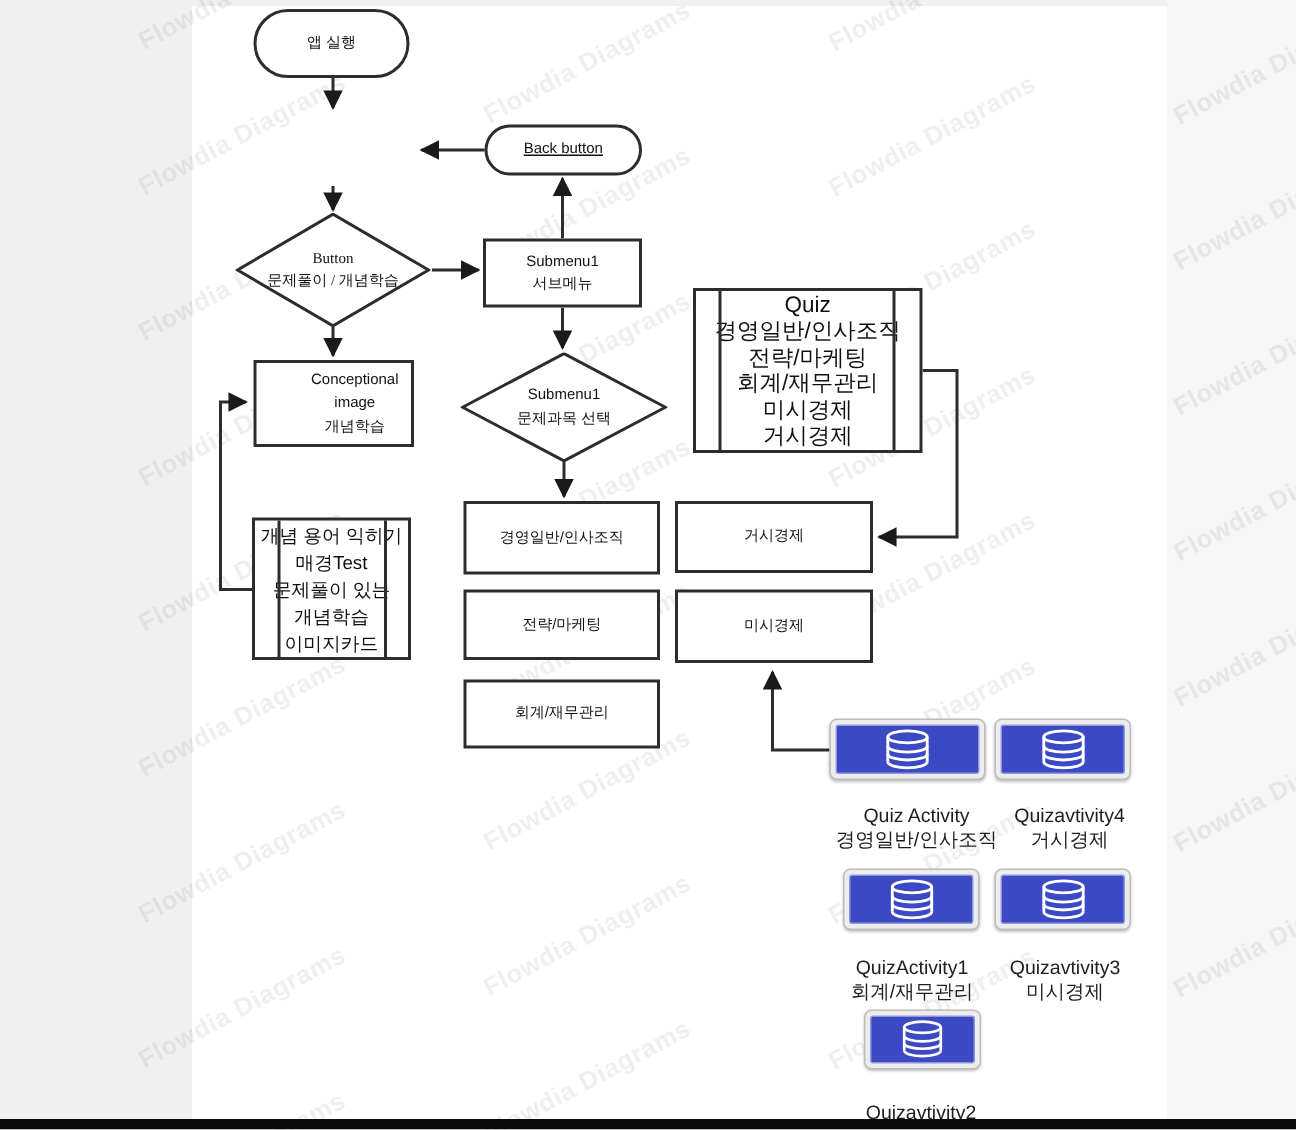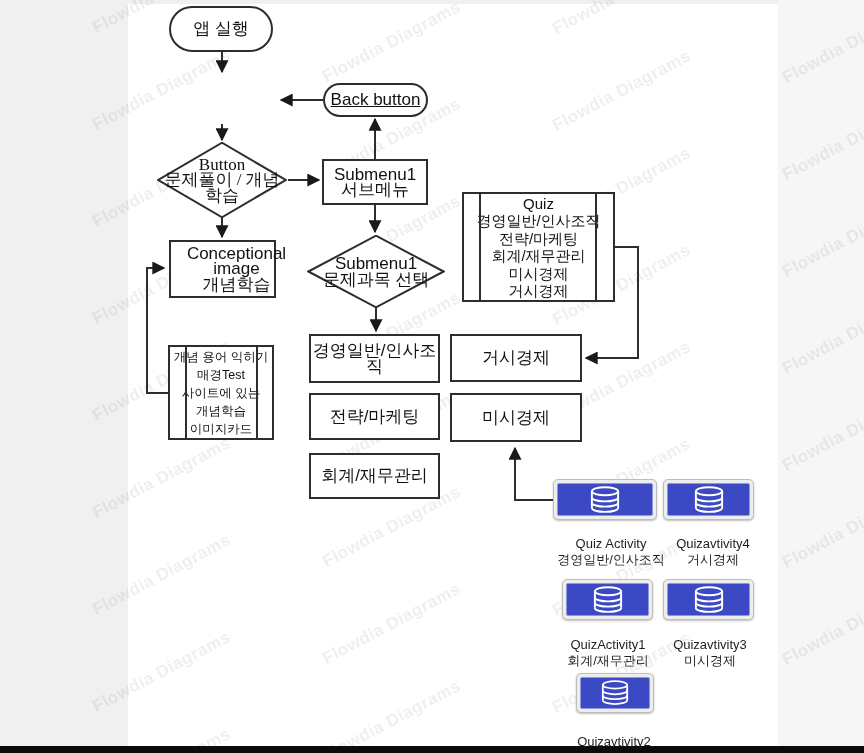--- a/index.html
+++ b/index.html
@@ -7,21 +7,21 @@
   .page{position:relative;width:864px;height:753px;overflow:hidden;background:#f0f0f0;}
   .right-margin{position:absolute;top:0;right:0;width:86px;height:753px;background:#f6f6f6;z-index:0;}
   .canvas{position:absolute;left:128px;top:4px;width:650px;height:742px;background:#ffffff;z-index:0;}
   .wm-layer{position:absolute;inset:0;z-index:1;pointer-events:none;}
   .wm{position:absolute;font-size:17px;font-weight:bold;color:rgba(70,70,70,0.085);
       transform:rotate(-28deg);white-space:nowrap;letter-spacing:.5px;}
   .connectors{position:absolute;left:0;top:0;z-index:2;}
   .connectors path{stroke:#2d2d2d;stroke-width:2;fill:none;}
   .node{position:absolute;display:flex;align-items:center;justify-content:center;
         text-align:center;background:#fff;border:2px solid #2d2d2d;box-sizing:border-box;
-        font-size:17px;line-height:15.5px;color:#111;z-index:3;}
+        font-size:10px;line-height:15.5px;color:#111;z-index:3;}
   .node span{white-space:pre-line;}
   .stadium{border-radius:24px;}
   .stadium-sm{border-radius:17px;text-decoration:underline;}
   .diamond{background:transparent;border:none;}
   .diamond svg{position:absolute;inset:0;width:100%;height:100%;}
   .diamond polygon{fill:#ffffff;stroke:#2d2d2d;stroke-width:2;vector-effect:non-scaling-stroke;}
   .diamond span{position:relative;z-index:1;}
   .predef .bar{position:absolute;top:0;bottom:0;width:2px;background:#2d2d2d;}
   .quiz-text{font-size:15px;line-height:17.5px;}
   .concept-text{font-size:12.5px;line-height:18px;}
@@ -148,21 +148,21 @@
 회계/재무관리
 미시경제
 거시경제</span>
   </div>
 
   <div class="node predef concept-text" style="left:168px;top:345px;width:106px;height:95px;">
     <i class="bar" style="left:15px;"></i>
     <i class="bar" style="right:14px;"></i>
     <span>개념 용어 익히기
 매경Test
-사이트에 있는
+문제풀이 있는
 개념학습
 이미지카드</span>
   </div>
 
   <div class="node" style="left:309px;top:334px;width:131px;height:49px;">
     <span>경영일반/인사조직</span>
   </div>
 
   <div class="node" style="left:450px;top:334px;width:132px;height:48px;">
     <span>거시경제</span>

